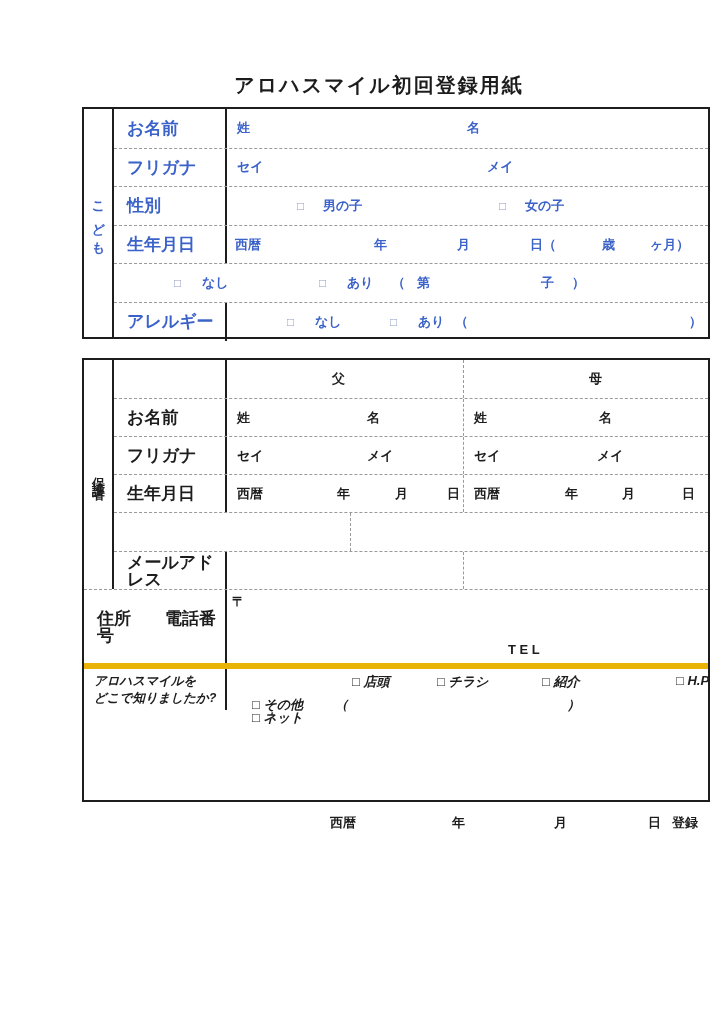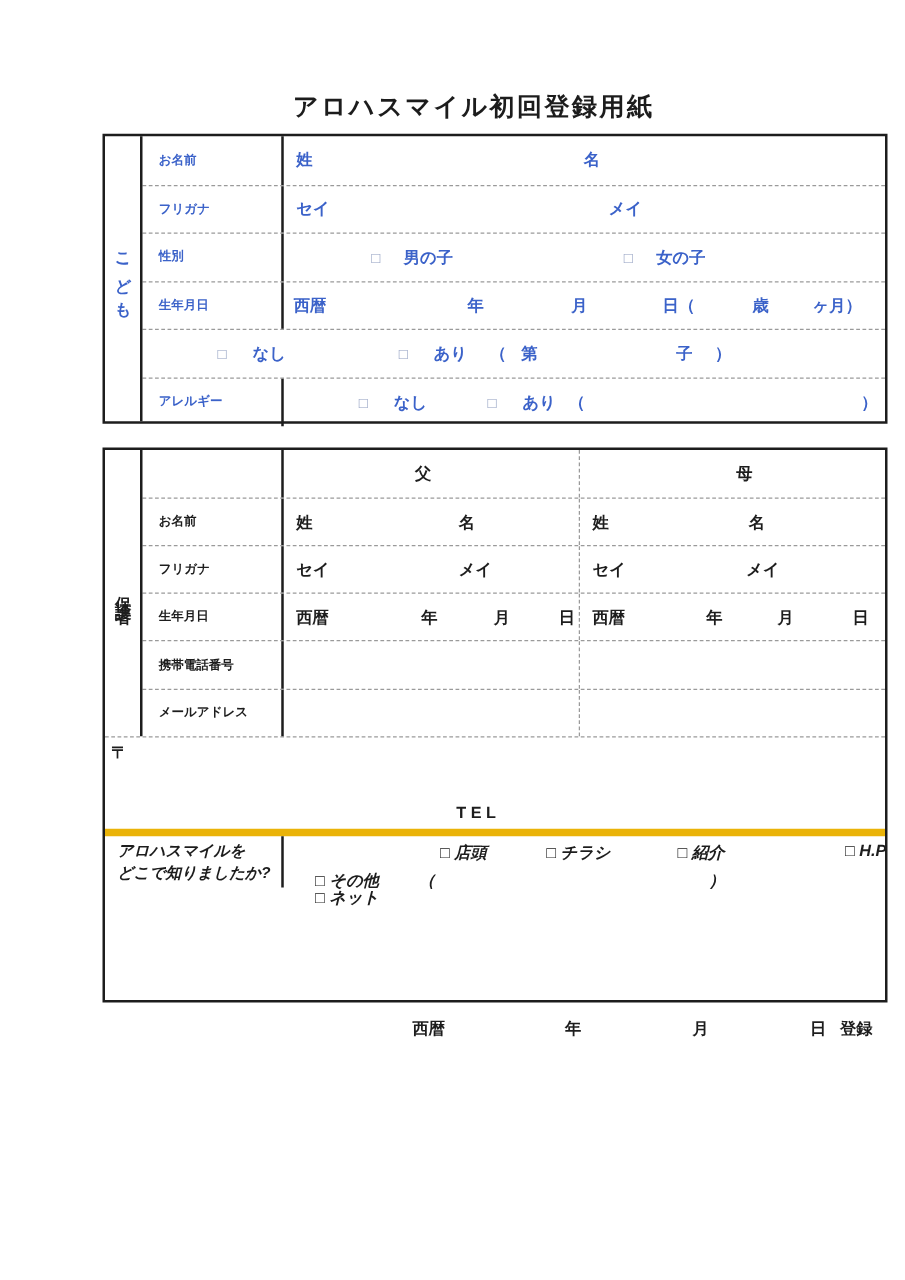--- a/index.html
+++ b/index.html
@@ -19,21 +19,21 @@
     border-right:2px solid #1d1d1d;display:flex;align-items:center;justify-content:center;
     writing-mode:vertical-rl;text-orientation:upright;letter-spacing:5px;
     font-size:13px;font-weight:700;
   }
   .rows{margin-left:30px;}
   .t-row{display:flex;box-sizing:border-box;}
   .t-row + .t-row{border-top:1px dashed #9a9a9a;}
   .lbl{
     width:113px;box-sizing:border-box;border-right:2px solid #1d1d1d;flex:none;
     display:flex;flex-direction:column;justify-content:center;padding-left:13px;
-    font-size:10px;font-weight:700;line-height:17px;
+    font-size:17px;font-weight:700;line-height:17px;
   }
   .cnt{flex:1;position:relative;font-size:13px;font-weight:700;}
   .cnt span{position:absolute;top:50%;transform:translateY(-50%);white-space:pre;}
   .cnt span.ty{transform:none;}
   .vdash{position:absolute;left:236px;top:0;bottom:0;border-left:1px dashed #9a9a9a;}
   
   .child .side,.child .lbl,.child .cnt{color:var(--form-blue,#3b62c9);}
   .child .cnt span.cb{color:var(--checkbox-blue,#93a0c2);font-weight:400;font-size:12px;}
   .child .t-row{height:38.6px;}
   
@@ -161,35 +161,35 @@
               <span style="left: 110px;">年</span>
               <span style="left: 168px;">月</span>
               <span style="left: 220px;">日</span>
               <span style="left: 247px;">西暦</span>
               <span style="left: 338px;">年</span>
               <span style="left: 395px;">月</span>
               <span style="left: 455px;">日</span>
             </div>
         </div>
         <div class="t-row h39">
-          <div class="lbl">携帯電話番号</div>
           <div class="cnt">
               <i class="vdash"></i>
             </div>
         </div>
         <div class="t-row">
           <div class="lbl">メールアドレス</div>
           <div class="cnt">
               <i class="vdash"></i>
             </div>
         </div>
       </div>
     </div>
 
     <div class="wide-row row-address">
+      <div class="lbl">住所　　電話番号</div>
       <div class="cnt">
           <span class="ty" style="left: 5px; top: 3px;">〒</span>
           <span class="ty" style="left: 281px; top: 52px;">T E L</span>
         </div>
     </div>
 
 
     <div class="wide-row row-referral">
       <div class="lbl">
         <span>アロハスマイルを</span>

